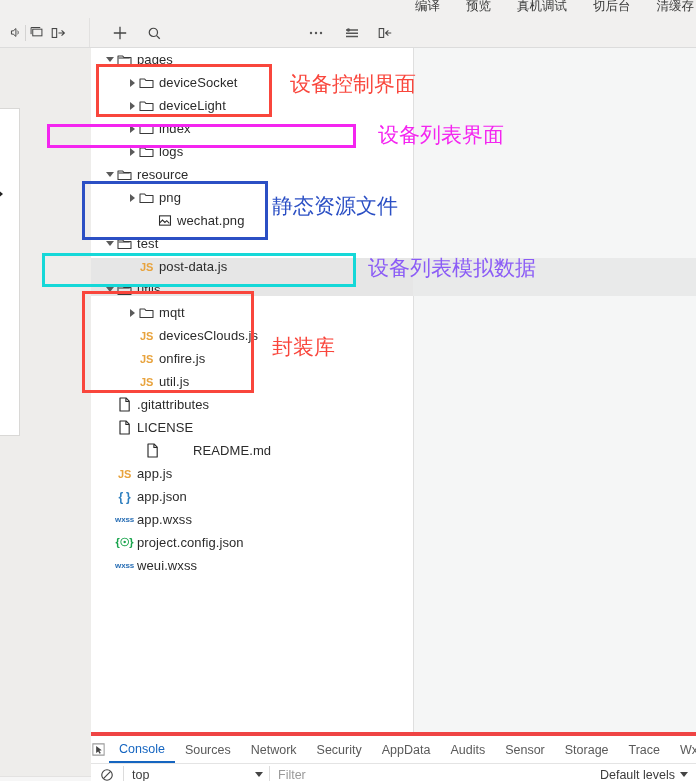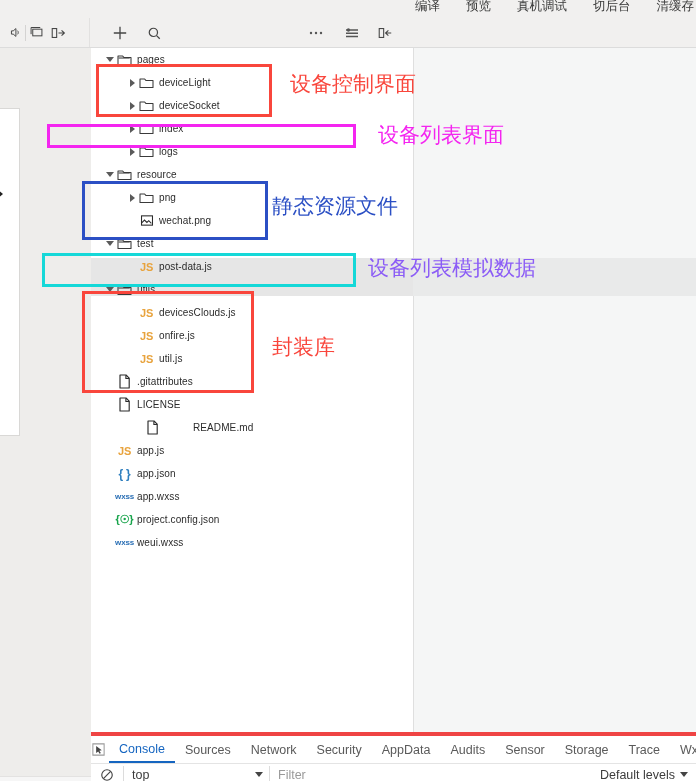--- a/index.html
+++ b/index.html
@@ -95,21 +95,21 @@
     white-space:nowrap;
   }
   .tw{
     width:12px;height:23px;display:inline-flex;align-items:center;justify-content:center;
     flex:0 0 12px;
   }
   .tw.none{visibility:hidden;}
   .caret-r{width:0;height:0;border-left:5px solid #5a5a5a;border-top:4px solid transparent;border-bottom:4px solid transparent;}
   .caret-d{width:0;height:0;border-top:5px solid #5a5a5a;border-left:4px solid transparent;border-right:4px solid transparent;}
   .ficon{width:17px;height:23px;display:inline-flex;align-items:center;justify-content:center;flex:0 0 17px;margin-right:4px;}
-  .lbl{font-size:10px;letter-spacing:0.1px;}
+  .lbl{font-size:13px;letter-spacing:0.1px;}
 
   .badge{
     font-size:9.5px;font-weight:bold;font-family:"Liberation Sans",sans-serif;
     letter-spacing:-0.2px;
   }
   .b-js{color:#e8a33d;font-size:11px;}
   .b-json{color:#2f7fbf;font-size:12px;}
   .b-wxss{color:#2a6fb5;font-size:8px;font-weight:bold;}
   .b-cfg{color:#16a34a;font-size:11px;}
 
@@ -261,79 +261,79 @@
     </div>
     <div class="row" style="padding-left: 35px;">
       <span class="tw">
         <span class="caret-r"></span>
       </span>
       <span class="ficon">
         <svg width="15" height="13" viewBox="0 0 16 14">
           <path d="M1 3.2h5l1.3 1.6H15v7.6H1z" fill="none" stroke="#3a3a3a" stroke-width="1.15" stroke-linejoin="round"></path>
         </svg>
       </span>
+      <span class="lbl">deviceSocket</span>
+    </div>
+    <div class="row" style="padding-left: 35px;">
+      <span class="tw">
+        <span class="caret-r"></span>
+      </span>
+      <span class="ficon">
+        <svg width="15" height="13" viewBox="0 0 16 14">
+          <path d="M1 3.2h5l1.3 1.6H15v7.6H1z" fill="none" stroke="#3a3a3a" stroke-width="1.15" stroke-linejoin="round"></path>
+        </svg>
+      </span>
       <span class="lbl">deviceLight</span>
     </div>
     <div class="row" style="padding-left: 35px;">
       <span class="tw">
         <span class="caret-r"></span>
       </span>
       <span class="ficon">
         <svg width="15" height="13" viewBox="0 0 16 14">
           <path d="M1 3.2h5l1.3 1.6H15v7.6H1z" fill="none" stroke="#3a3a3a" stroke-width="1.15" stroke-linejoin="round"></path>
         </svg>
       </span>
-      <span class="lbl">deviceSocket</span>
+      <span class="lbl">index</span>
     </div>
     <div class="row" style="padding-left: 35px;">
       <span class="tw">
         <span class="caret-r"></span>
       </span>
       <span class="ficon">
         <svg width="15" height="13" viewBox="0 0 16 14">
           <path d="M1 3.2h5l1.3 1.6H15v7.6H1z" fill="none" stroke="#3a3a3a" stroke-width="1.15" stroke-linejoin="round"></path>
         </svg>
       </span>
-      <span class="lbl">index</span>
+      <span class="lbl">logs</span>
+    </div>
+    <div class="row" style="padding-left: 13px;">
+      <span class="tw">
+        <span class="caret-d"></span>
+      </span>
+      <span class="ficon">
+        <svg width="15" height="13" viewBox="0 0 16 14">
+          <path d="M1 3.2h5l1.3 1.6H15v7.6H1z" fill="none" stroke="#3a3a3a" stroke-width="1.15" stroke-linejoin="round"></path>
+          <path d="M1.6 5.4h12" stroke="#3a3a3a" stroke-width="1.15"></path>
+        </svg>
+      </span>
+      <span class="lbl">resource</span>
     </div>
     <div class="row" style="padding-left: 35px;">
       <span class="tw">
         <span class="caret-r"></span>
       </span>
       <span class="ficon">
         <svg width="15" height="13" viewBox="0 0 16 14">
           <path d="M1 3.2h5l1.3 1.6H15v7.6H1z" fill="none" stroke="#3a3a3a" stroke-width="1.15" stroke-linejoin="round"></path>
         </svg>
       </span>
-      <span class="lbl">logs</span>
-    </div>
-    <div class="row" style="padding-left: 13px;">
-      <span class="tw">
-        <span class="caret-d"></span>
-      </span>
-      <span class="ficon">
-        <svg width="15" height="13" viewBox="0 0 16 14">
-          <path d="M1 3.2h5l1.3 1.6H15v7.6H1z" fill="none" stroke="#3a3a3a" stroke-width="1.15" stroke-linejoin="round"></path>
-          <path d="M1.6 5.4h12" stroke="#3a3a3a" stroke-width="1.15"></path>
-        </svg>
-      </span>
-      <span class="lbl">resource</span>
-    </div>
-    <div class="row" style="padding-left: 35px;">
-      <span class="tw">
-        <span class="caret-r"></span>
-      </span>
-      <span class="ficon">
-        <svg width="15" height="13" viewBox="0 0 16 14">
-          <path d="M1 3.2h5l1.3 1.6H15v7.6H1z" fill="none" stroke="#3a3a3a" stroke-width="1.15" stroke-linejoin="round"></path>
-        </svg>
-      </span>
       <span class="lbl">png</span>
     </div>
-    <div class="row" style="padding-left: 35px;">
+    <div class="row" style="padding-left: 53px;">
       <span class="tw none"></span>
       <span class="ficon">
         <svg width="14" height="13" viewBox="0 0 15 14">
           <rect x="1.6" y="2" width="11.8" height="10" fill="none" stroke="#2b2b2b" stroke-width="1.15"></rect>
           <path d="M1.8 9.6l3-3.1 2.6 2.6 2-1.9 2.8 2.8" fill="none" stroke="#2b2b2b" stroke-width="1.1"></path>
         </svg>
       </span>
       <span class="lbl">wechat.png</span>
     </div>
     <div class="row" style="padding-left: 13px;">
@@ -359,20 +359,31 @@
       <span class="tw">
         <span class="caret-d"></span>
       </span>
       <span class="ficon">
         <svg width="15" height="13" viewBox="0 0 16 14">
           <path d="M1 3.2h5l1.3 1.6H15v7.6H1z" fill="none" stroke="#3a3a3a" stroke-width="1.15" stroke-linejoin="round"></path>
           <path d="M1.6 5.4h12" stroke="#3a3a3a" stroke-width="1.15"></path>
         </svg>
       </span>
       <span class="lbl">utils</span>
+    </div>
+    <div class="row" style="padding-left: 35px;">
+      <span class="tw">
+        <span class="caret-r"></span>
+      </span>
+      <span class="ficon">
+        <svg width="15" height="13" viewBox="0 0 16 14">
+          <path d="M1 3.2h5l1.3 1.6H15v7.6H1z" fill="none" stroke="#3a3a3a" stroke-width="1.15" stroke-linejoin="round"></path>
+        </svg>
+      </span>
+      <span class="lbl">mqtt</span>
     </div>
     <div class="row" style="padding-left: 35px;">
       <span class="tw none"></span>
       <span class="ficon">
         <span class="badge b-js">JS</span>
       </span>
       <span class="lbl">devicesClouds.js</span>
     </div>
     <div class="row" style="padding-left: 35px;">
       <span class="tw none"></span>

